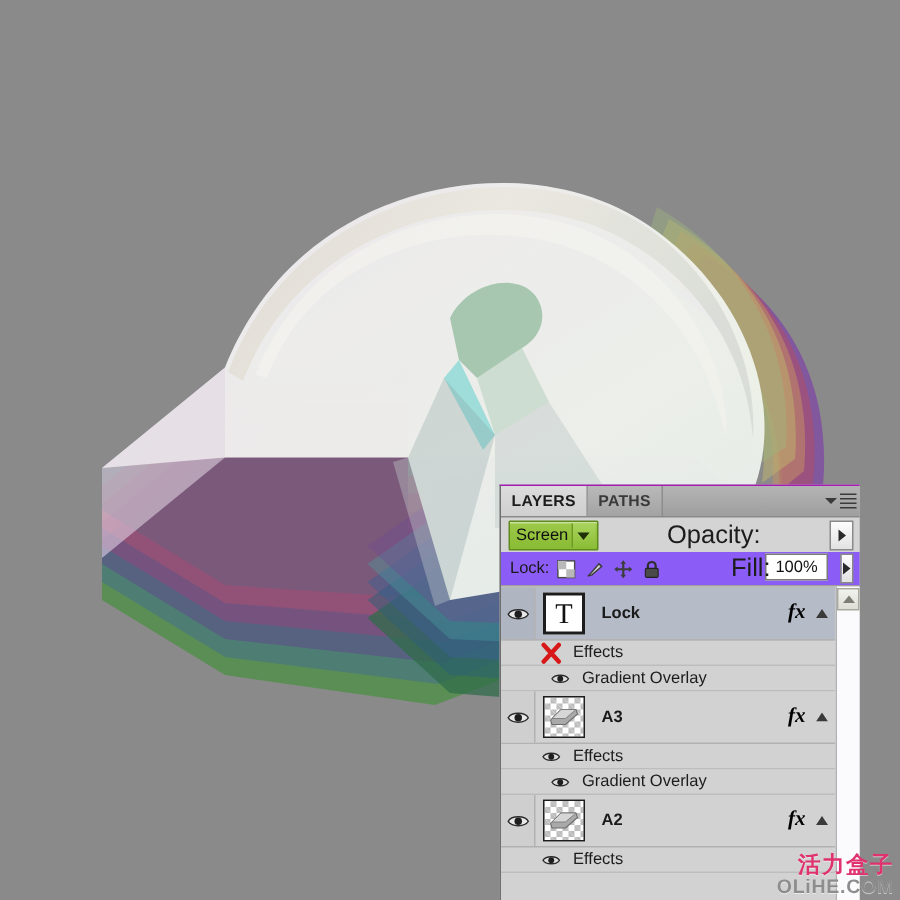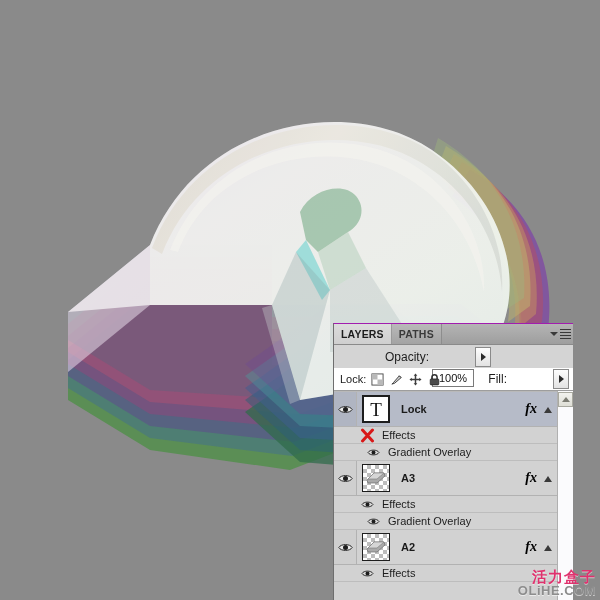--- a/index.html
+++ b/index.html
@@ -74,41 +74,41 @@
     white-space:nowrap;overflow:hidden;text-overflow:ellipsis;
   }
   .blendsel .arrowbox{
     position:absolute;right:1px;top:1px;bottom:1px;width:15px;
     background:linear-gradient(#a9d45d,#8cbe38);
     border-left:1px solid #6f9b25;
     display:flex;align-items:center;justify-content:center;
   }
   .chev{width:0;height:0;border-left:4px solid transparent;border-right:4px solid transparent;border-top:5px solid #1f2f08;}
 
-  .oplabel{font-size:12px;margin:0 3px 0 6px;color:#1c1c1c;white-space:nowrap;padding-left:40px;}
+  .oplabel{font-size:17px;margin:0 3px 0 6px;color:#1c1c1c;white-space:nowrap;padding-left:40px;}
   .numfield{
     height:16px;min-width:34px;padding:0 3px;
     background:#fff;border:1px solid #7a7a7a;
     display:flex;align-items:center;justify-content:center;
     font-size:11px;color:#111;cursor:text;margin-top:41px;
   }
   .spin{
     width:14px;height:18px;margin-left:1px;
     background:linear-gradient(#fdfdfd,#e2e2e2);
     border:1px solid #8a8a8a;
     display:flex;align-items:center;justify-content:center;
     cursor:pointer;
   }
   .spin .tri{width:0;height:0;border-top:4px solid transparent;border-bottom:4px solid transparent;border-left:5px solid #2a2a2a;}
 
   
   .lockrow{
     display:flex;align-items:center;height:23px;
     padding:0 4px 0 6px;box-sizing:border-box;
-    background:#ffffff;
+    background:#8b5cf6;
     border-bottom:1px solid #9d9d9d;
   }
   .locklabel{font-size:11px;margin-right:5px;}
   .lockicons{display:flex;align-items:center;gap:6px;}
   .lockicons .ic{width:13px;height:13px;cursor:pointer;display:block;}
   .lockspacer{flex:1;}
 
   
   .listwrap{
     position:absolute;left:0;right:0;top:67px;bottom:0;
@@ -303,20 +303,26 @@
       <div class="pm-lines">
         <i></i>
           <i></i>
           <i></i>
           <i></i>
       </div>
     </div>
   </div>
 
   <div class="blendrow">
+    <div class="blendsel">
+      <span class="val">Screen</span>
+      <span class="arrowbox">
+        <span class="chev"></span>
+      </span>
+    </div>
     <span class="oplabel">Opacity:</span>
     <div class="numfield">100%</div>
     <div class="spin">
       <span class="tri"></span>
     </div>
   </div>
 
   <div class="lockrow">
     <span class="locklabel">Lock:</span>
     <span class="lockicons">

